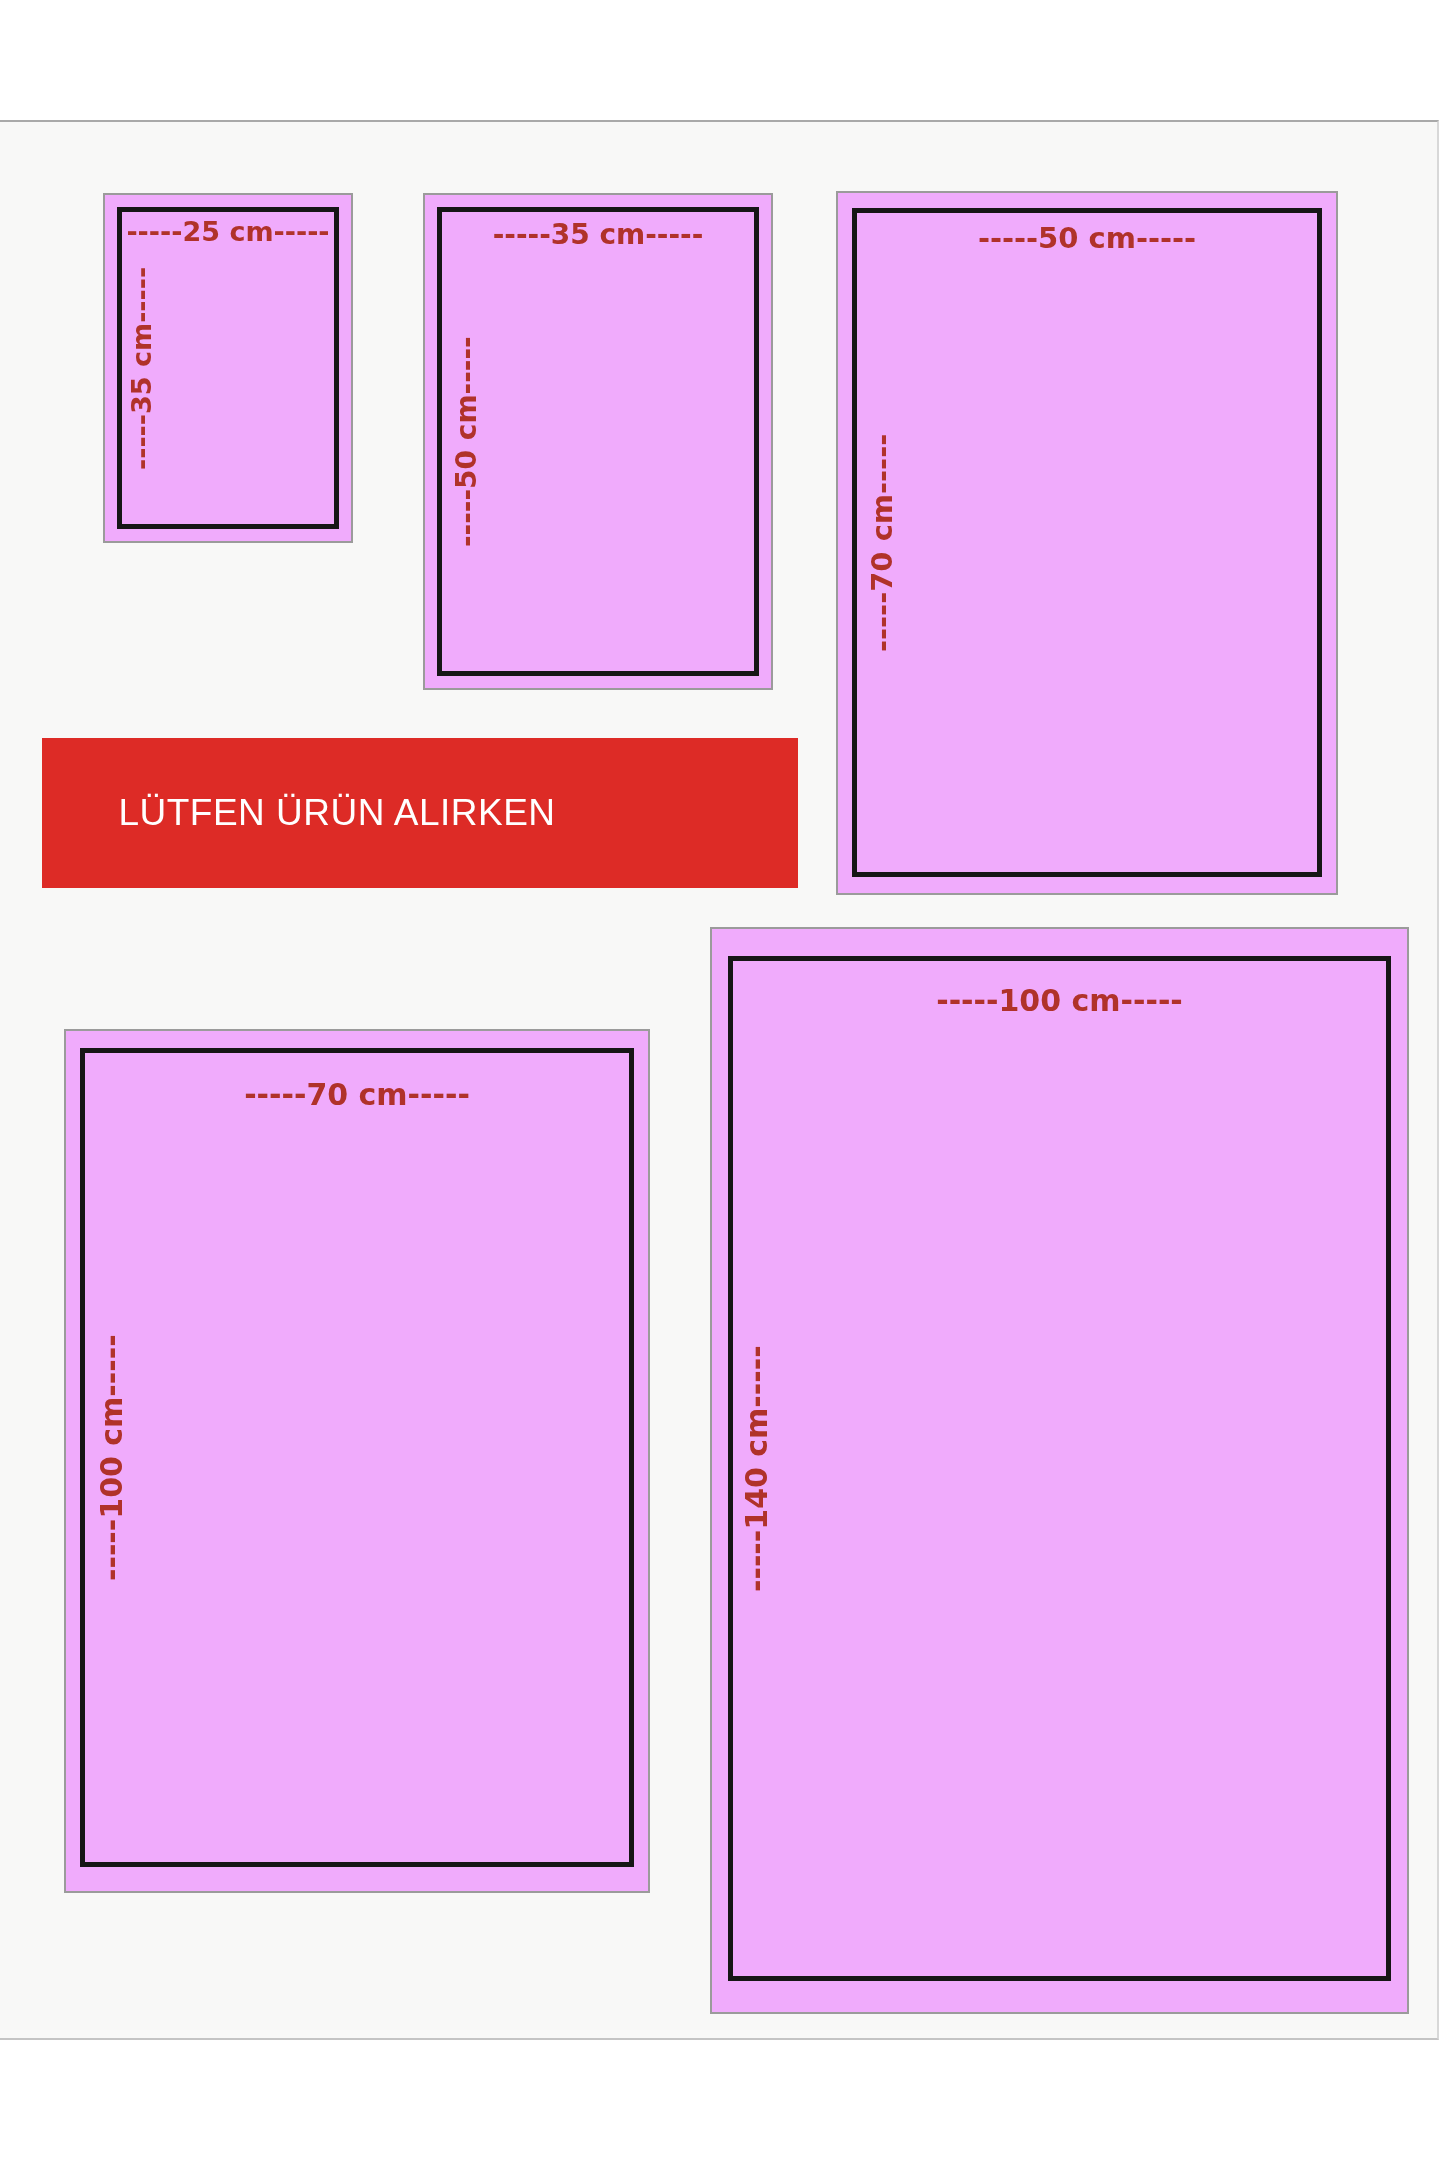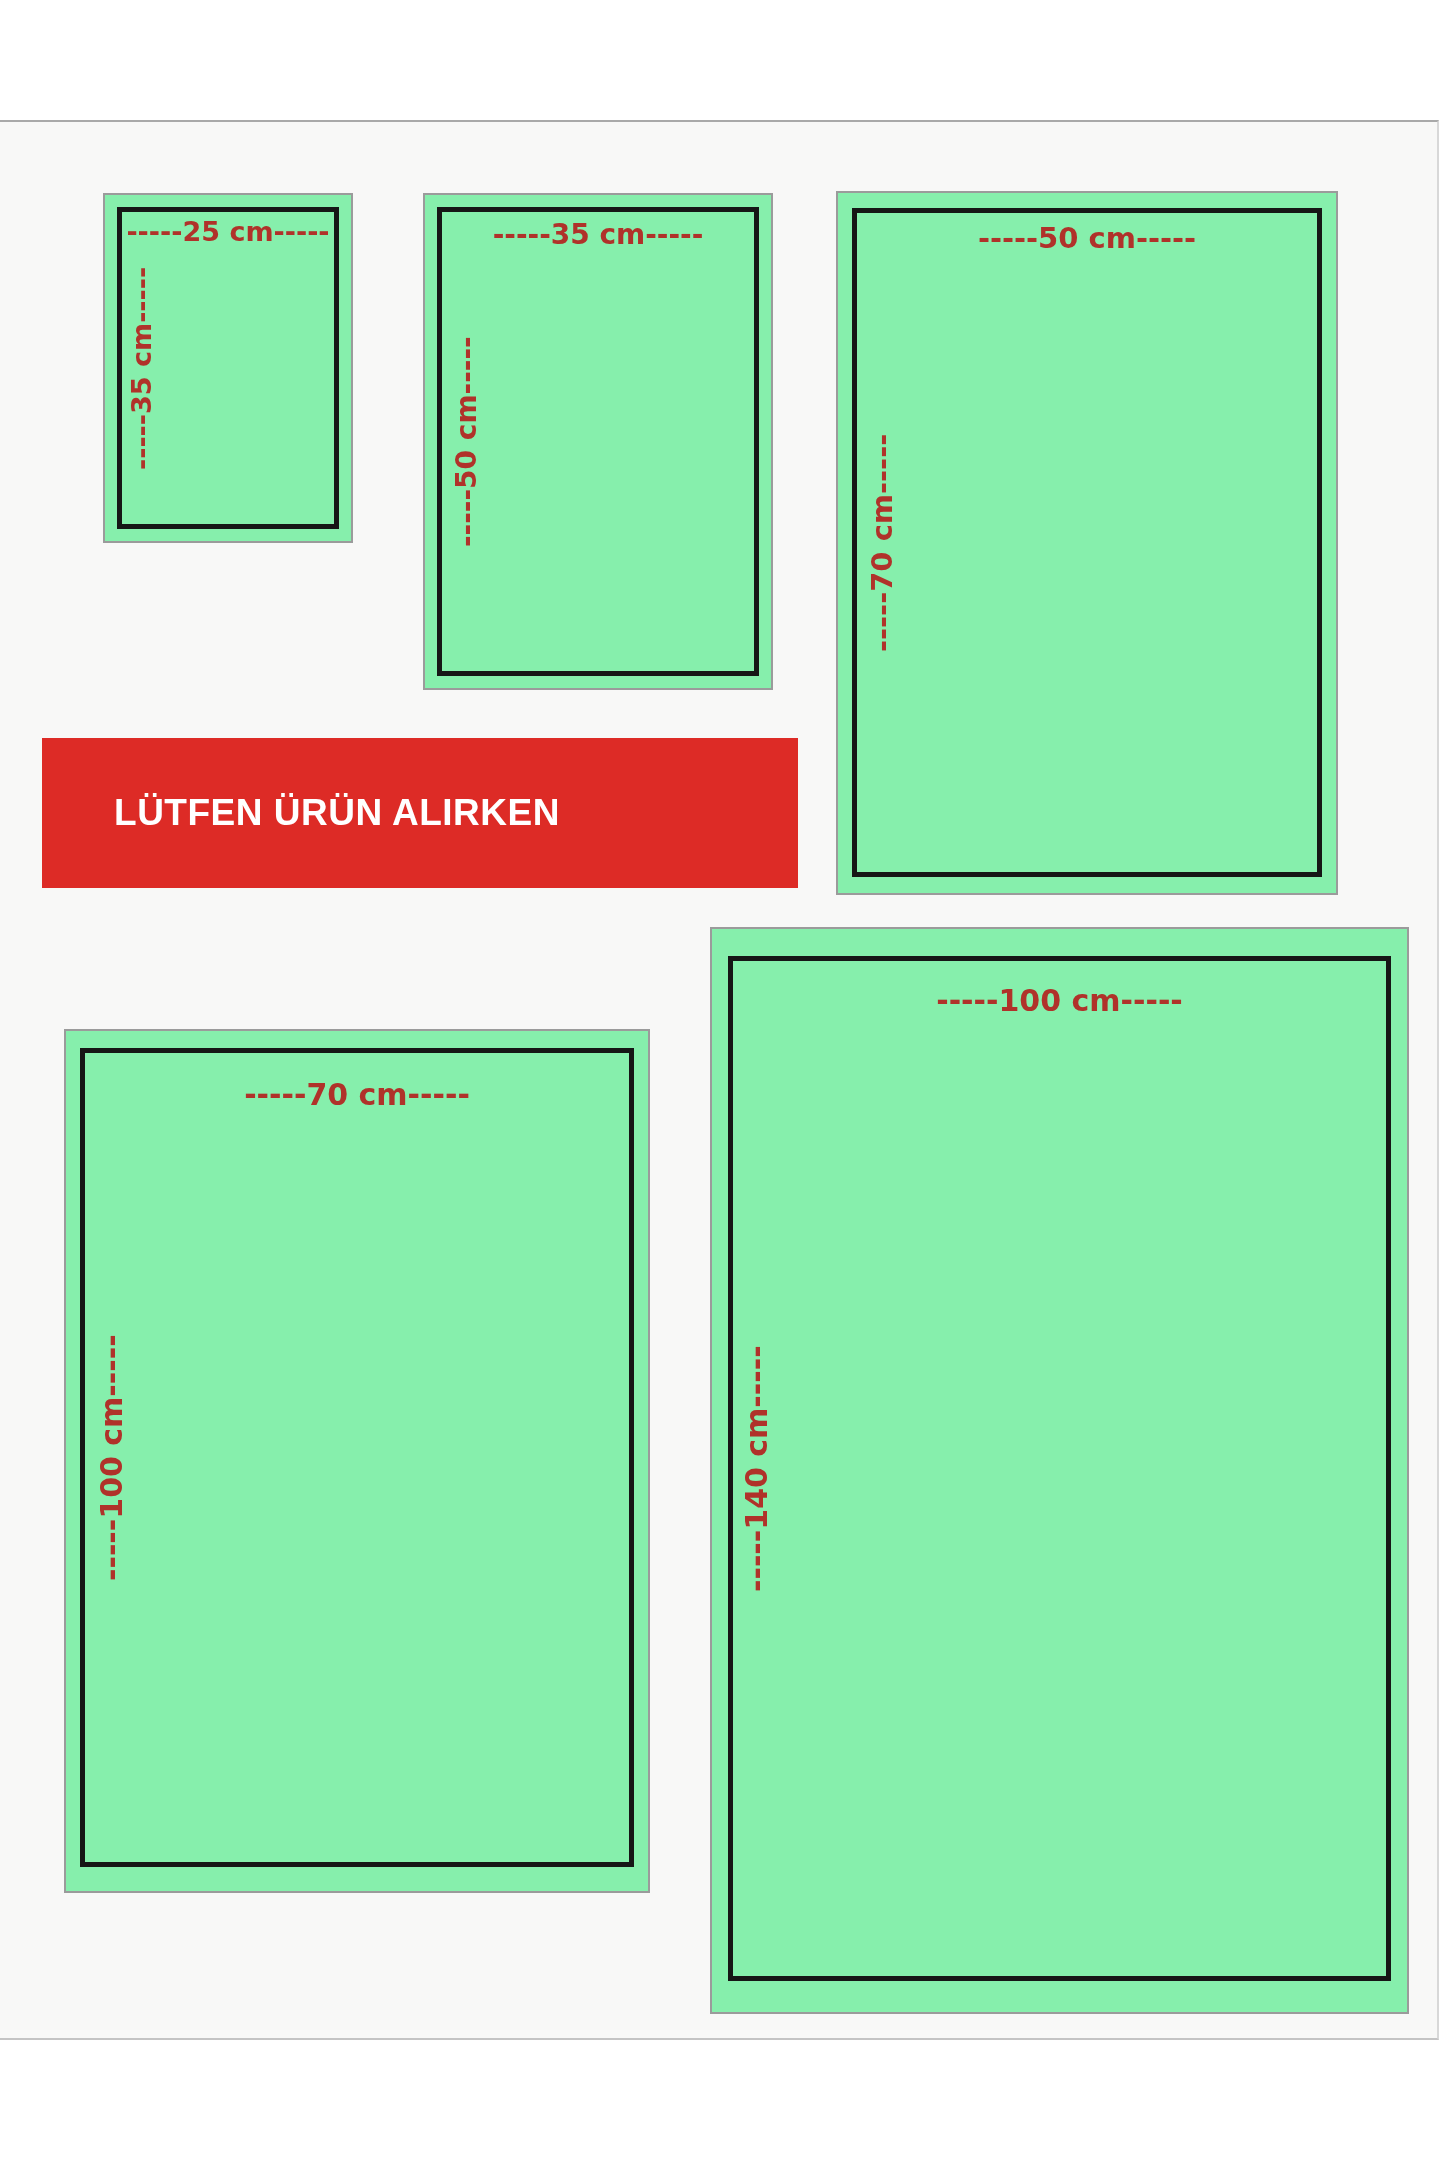--- a/index.html
+++ b/index.html
@@ -14,21 +14,21 @@
   .sheet{
     position:absolute;left:0;top:120px;width:1437px;height:1916px;
     background:#f8f8f7;
     border-top:2px solid #a9a9a9;
     border-bottom:2px solid #c4c4c4;
     border-right:2px solid #d8d8d8;
   }
   
   .card{
     position:absolute;
-    background:#86efac;
+    background:#f0abfc;
     border:2px solid #9b9b9b;
     box-sizing:border-box;
   }
   .inner{
     position:absolute;
     border:5px solid #161616;
     box-sizing:border-box;
   }
   .wlabel{
     position:absolute;left:0;right:0;
@@ -75,21 +75,21 @@
   
   .banner{
     position:absolute;left:42px;top:738px;width:756px;height:150px;
     background:#dd2b26;
   }
   .banner-text{
     position:absolute;left:30px;top:0;width:530px;height:100%;
     display:flex;flex-direction:column;justify-content:center;align-items:center;
     color:#ffffff;
     font-family:"Liberation Sans","DejaVu Sans",sans-serif;
-    font-weight:bold;
+    font-weight:normal;
     font-size:37px;
     line-height:52px;
     letter-spacing:0.5px;
     text-align:center;
     white-space:nowrap;
   }
 </style>
 </head>
 <body>
 

